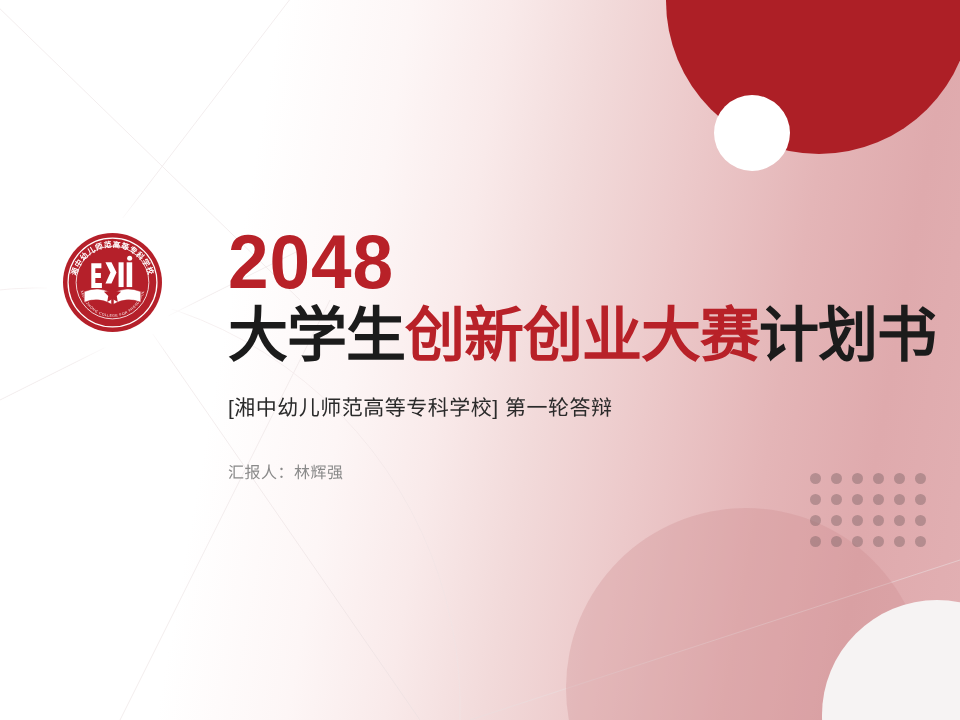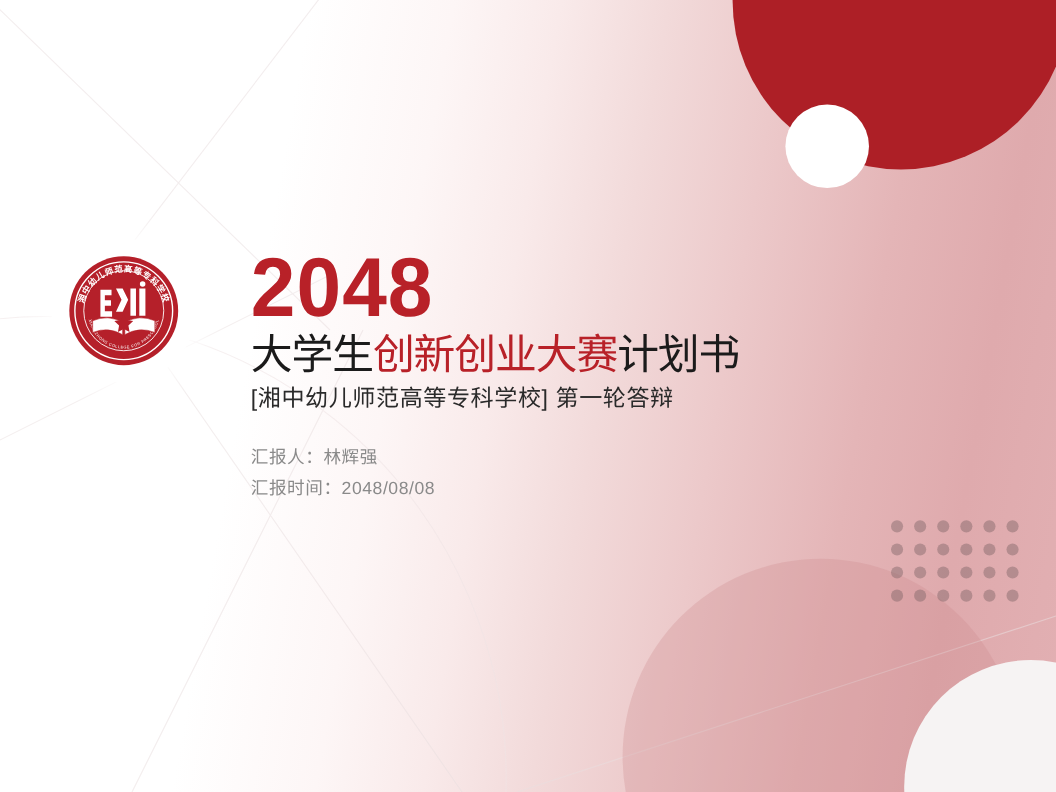--- a/index.html
+++ b/index.html
@@ -113,37 +113,38 @@
     font-weight: 700;
     color: #b82128;
     letter-spacing: 1px;
     font-family: "Liberation Sans", "DejaVu Sans", sans-serif;
     transform: scaleX(.96);
     transform-origin: left center;
   }
 
   .headline {
     margin-top: 4px;
-    font-size: 38px;
+    font-size: 60px;
     line-height: 1.12;
-    font-weight: 400;
+    font-weight: 700;
     color: #1b1b1b;
     white-space: nowrap;
     letter-spacing: -1px;
   }
   .headline .hl-accent { color: #b82128; }
 
   .subtitle {
+    margin-top: 22px;
     font-size: 21px;
     color: #2a2a2a;
     letter-spacing: .5px;
   }
 
   .meta {
-    margin-top: 28px;
+    margin-top: 38px;
     font-size: 16px;
     line-height: 1.75;
     color: #8a8a8a;
     letter-spacing: .5px;
   }
 
   
   .footer {
     position: absolute;
     left: 44px; bottom: 27px;
@@ -246,18 +247,17 @@
   <div class="text-block">
 
     <div class="year">2048</div>
 
     <div class="headline"><span>大学生</span><span class="hl-accent">创新创业大赛</span><span>计划书</span></div>
 
     <div class="subtitle">[湘中幼儿师范高等专科学校] 第一轮答辩</div>
 
     <div class="meta">
       <div>汇报人：林辉强</div>
-      <div>汇报时间：2048/08/08</div>
     </div>
   </div>
 
 
 </div>
 
 </body></html>

